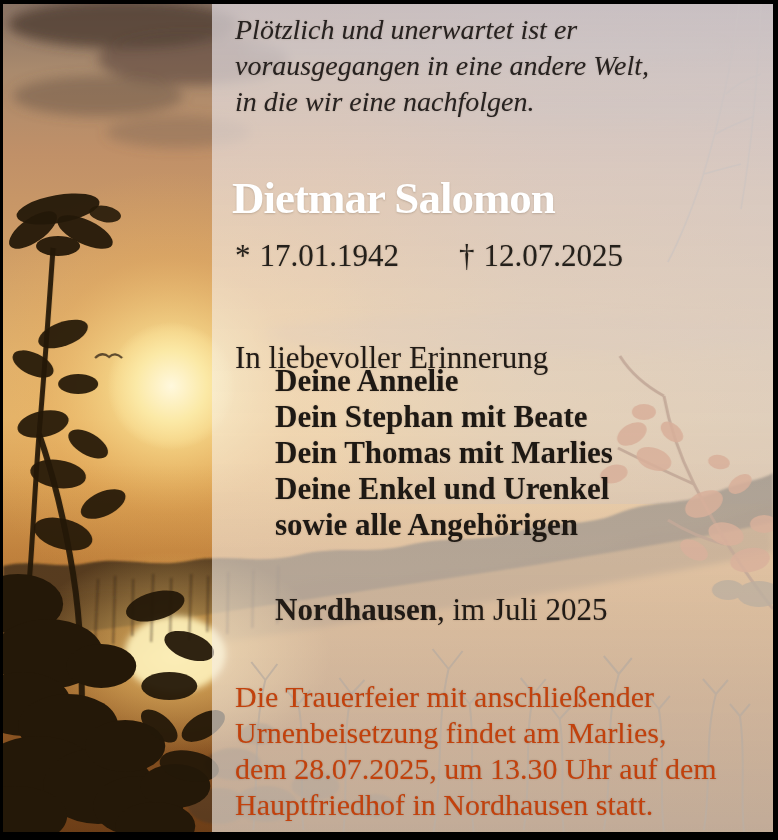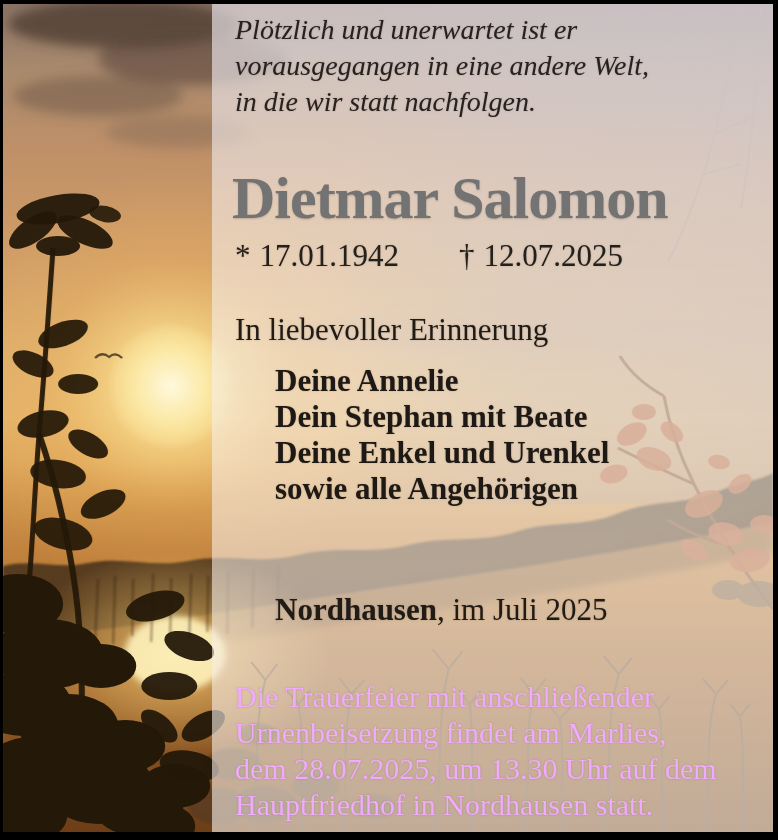--- a/index.html
+++ b/index.html
@@ -23,34 +23,34 @@
   }
   #content{position:absolute;inset:0;color:#211b16;}
   #content .abs{position:absolute;}
   .epitaph{
     left:235px;top:12px;width:520px;
     font-size:28px;line-height:36px;font-style:italic;color:#272220;
     text-shadow:0 0 2px rgba(80,62,45,.30);
   }
   .name{
     left:232px;top:166px;width:540px;margin:0;
-    font-size:60px;line-height:64px;font-weight:bold;letter-spacing:-1px;color:#737373;
+    font-size:45px;line-height:64px;font-weight:bold;letter-spacing:-1px;color:#ffffff;
     text-shadow:0 1px 2px rgba(80,62,45,.25);white-space:nowrap;
   }
   .dates{left:235px;top:238px;width:480px;height:42px;font-size:31px;color:#24201b;}
   .dates span{position:absolute;top:0;white-space:nowrap;}
   .dates .birth{left:0;}
   .dates .death{left:224px;}
   .dates .sym{position:static;margin-right:9px;}
-  .remember{left:235px;top:312px;font-size:31px;white-space:nowrap;}
+  .remember{left:235px;top:340px;font-size:31px;white-space:nowrap;}
   .mourners{left:235px;top:363px;font-size:31px;font-weight:bold;line-height:36px;color:#1e1914;}
   .mourners div{white-space:nowrap;margin-left:40px;}
   .placeline{left:235px;top:592px;font-size:31px;white-space:nowrap;}
   .placeline .place{font-weight:bold;margin-left:40px;}
-  .funeral{left:235px;top:679px;font-size:30px;line-height:36px;color:#f0abfc;}
+  .funeral{left:235px;top:679px;font-size:30px;line-height:36px;color:#c2410c;}
   .funeral div{white-space:nowrap;}
   .txtshadow{text-shadow:0 0 2px rgba(80,62,45,.28);}
 </style>
 </head>
 <body>
 
 <div id="card">
   <div id="photo">
     <svg viewBox="0 0 769 828" preserveAspectRatio="none">
       <defs>
@@ -259,35 +259,36 @@
       </g>
     </svg>
 
     <div id="overlay"></div>
   </div>
 
   <div id="content">
     <div class="abs epitaph">
       <div>Plötzlich und unerwartet ist er</div>
       <div>vorausgegangen in eine andere Welt,</div>
-      <div>in die wir statt nachfolgen.</div>
+      <div>in die wir eine nachfolgen.</div>
     </div>
 
     <h1 class="abs name">Dietmar Salomon</h1>
 
     <div class="abs dates txtshadow">
       <span class="birth"><span class="sym">*</span><span>17.01.1942</span></span>
       <span class="death"><span class="sym">†</span><span>12.07.2025</span></span>
     </div>
 
     <div class="abs remember txtshadow">In liebevoller Erinnerung</div>
 
     <div class="abs mourners txtshadow">
       <div>Deine Annelie</div>
       <div>Dein Stephan mit Beate</div>
+      <div>Dein Thomas mit Marlies</div>
       <div>Deine Enkel und Urenkel</div>
       <div>sowie alle Angehörigen</div>
     </div>
 
     <div class="abs placeline txtshadow">
       <span class="place">Nordhausen</span><span>, im Juli 2025</span>
     </div>
 
     <div class="abs funeral txtshadow">
       <div>Die Trauerfeier mit anschließender</div>

